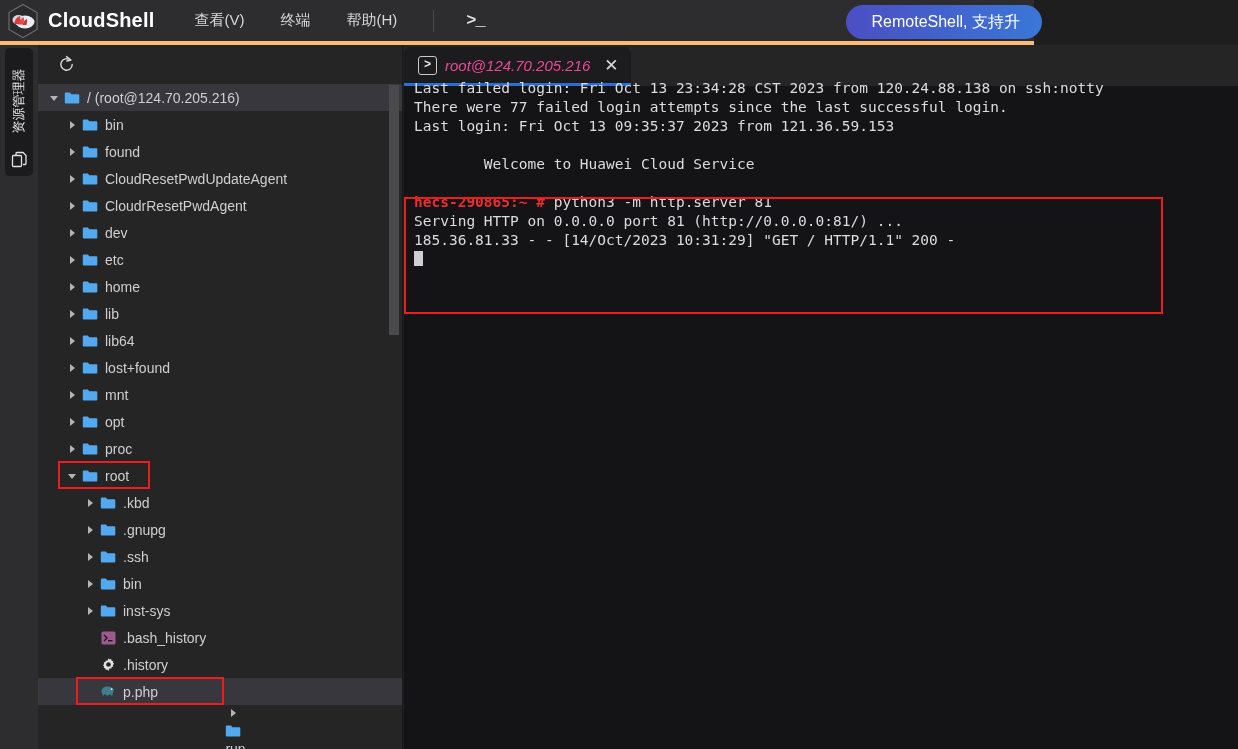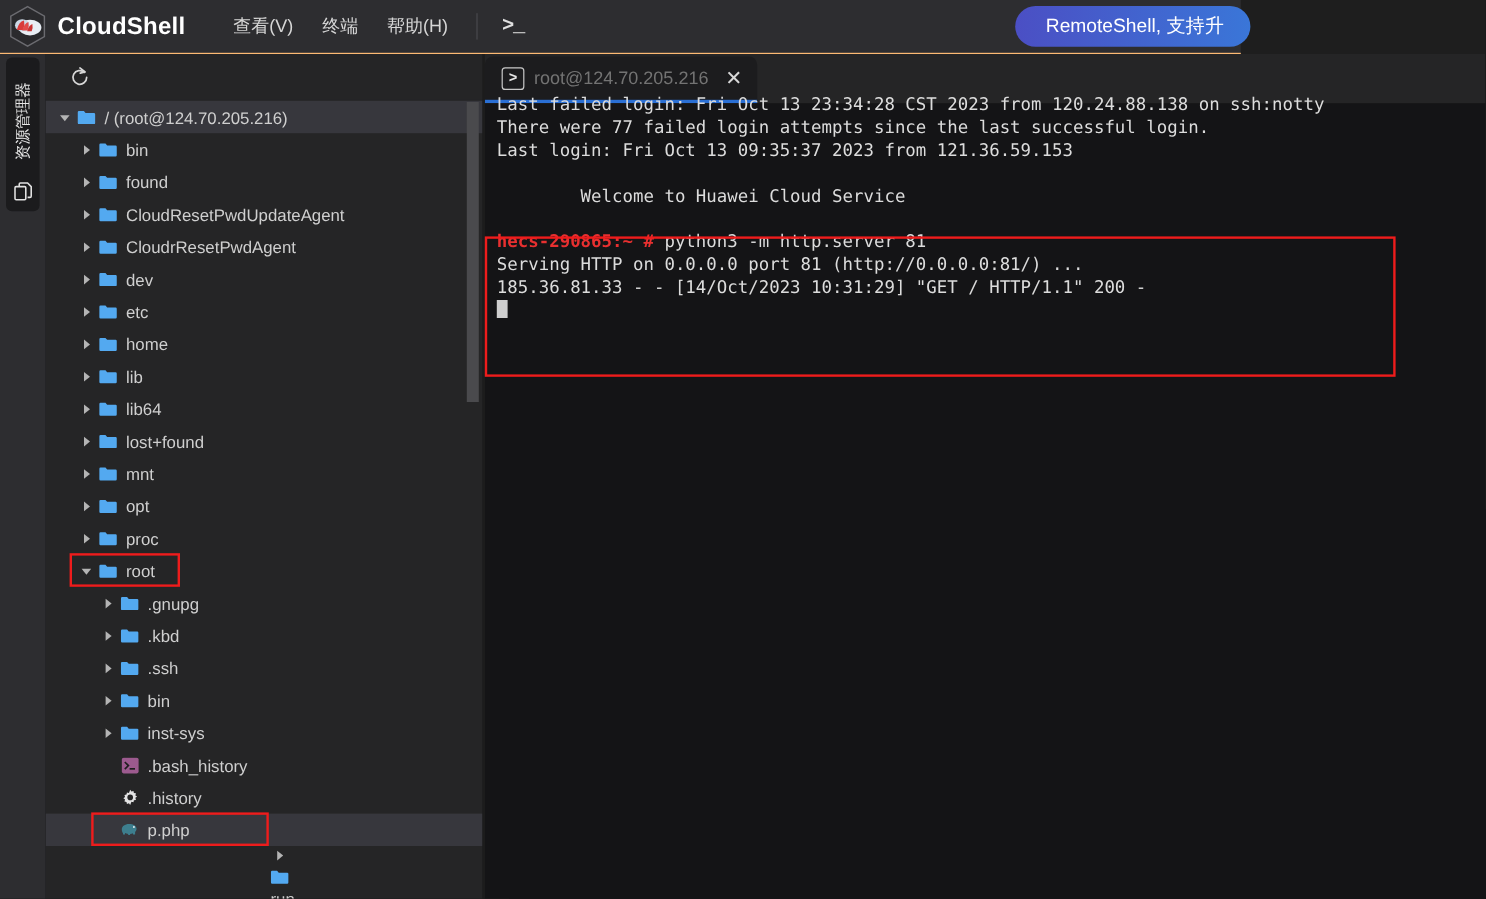--- a/index.html
+++ b/index.html
@@ -9,32 +9,32 @@
     font-family: "Liberation Sans", sans-serif;
     overflow: hidden;
   }
   body { position: relative; }
 
   
   #titlebar {
     position: absolute; left: 0; top: 0; width: 1034px; height: 45px;
     background: #2d2d30;
     display: flex; align-items: center;
-    border-bottom: 1px solid #fdba74;
+    border-bottom: 4px solid #fdba74;
   }
   #brand-logo {
     width: 38px; height: 38px; margin-left: 4px; flex: 0 0 auto;
     position: relative;
   }
   .hexbadge { display:block; }
   #brand-name {
     color: #ffffff; font-size: 20px; font-weight: bold;
     margin-left: 6px; letter-spacing: .2px; white-space: nowrap;
   }
-  #menubar { display: flex; align-items: center; margin-left: 28px; gap: 0; }
+  #menubar { display: flex; align-items: center; margin-left: 28px; gap: 12px; }
   .menu-item {
     color: #d6d6d6; font-size: 15px; padding: 5px 12px; cursor: default;
     white-space: nowrap;
   }
   #menu-sep {
     width: 1px; height: 22px; background: #4a4a4d; margin: 0 12px;
   }
   #term-glyph {
     color: #e0e0e0; font-size: 17px; font-weight: bold;
     padding: 2px 8px; letter-spacing: -1px; cursor: pointer;
@@ -132,21 +132,21 @@
     border-top-left-radius: 7px; border-top-right-radius: 7px;
     border-bottom: 3px solid #2a6fd4;
     cursor: pointer; margin-top: 2px;
   }
   #tab-icon-box {
     width: 19px; height: 19px; border: 1.5px solid #c9c9c9;
     border-radius: 3px; display: flex; align-items: center; justify-content: center;
     color: #e6e6e6; font-size: 12px; font-weight: bold;
     font-family: "Liberation Mono", monospace;
   }
-  #tab-label { color: #737373; font-size: 15px; white-space: nowrap; }
+  #tab-label { color: #ec4899; font-size: 15px; white-space: nowrap; font-style: italic; }
   #tab-close {
     color: #d8d8d8; font-size: 17px; margin-left: 6px; cursor: pointer;
     line-height: 1;
   }
   #console {
     position: absolute; left: 0; top: 26px; width: 834px; height: 663px;
     padding: 8px 0 0 10px;
     font-family: "DejaVu Sans Mono", monospace;
     font-size: 14.5px; line-height: 19px; color: #dcdcdc;
     white-space: pre;
@@ -414,34 +414,34 @@
         <div class="arrow">
           <svg width="10" height="10" viewBox="0 0 10 10">
             <path d="M3 1 L8 5 L3 9 Z" fill="#b4b4b4"></path>
           </svg>
         </div>
         <div class="ficon">
           <svg width="16" height="14" viewBox="0 0 16 14">
             <path d="M0.8 2.6a1 1 0 0 1 1-1h4.1l1.4 1.6h7a1 1 0 0 1 1 1v7.2a1 1 0 0 1 -1 1h-12.5a1 1 0 0 1 -1 -1z" fill="#53a9f0"></path>
           </svg>
         </div>
+        <span class="label">.kbd</span>
+      </div>
+      <div class="row" style="padding-left: 44px;">
+        <div class="arrow">
+          <svg width="10" height="10" viewBox="0 0 10 10">
+            <path d="M3 1 L8 5 L3 9 Z" fill="#b4b4b4"></path>
+          </svg>
+        </div>
+        <div class="ficon">
+          <svg width="16" height="14" viewBox="0 0 16 14">
+            <path d="M0.8 2.6a1 1 0 0 1 1-1h4.1l1.4 1.6h7a1 1 0 0 1 1 1v7.2a1 1 0 0 1 -1 1h-12.5a1 1 0 0 1 -1 -1z" fill="#53a9f0"></path>
+          </svg>
+        </div>
         <span class="label">.gnupg</span>
-      </div>
-      <div class="row" style="padding-left: 44px;">
-        <div class="arrow">
-          <svg width="10" height="10" viewBox="0 0 10 10">
-            <path d="M3 1 L8 5 L3 9 Z" fill="#b4b4b4"></path>
-          </svg>
-        </div>
-        <div class="ficon">
-          <svg width="16" height="14" viewBox="0 0 16 14">
-            <path d="M0.8 2.6a1 1 0 0 1 1-1h4.1l1.4 1.6h7a1 1 0 0 1 1 1v7.2a1 1 0 0 1 -1 1h-12.5a1 1 0 0 1 -1 -1z" fill="#53a9f0"></path>
-          </svg>
-        </div>
-        <span class="label">.kbd</span>
       </div>
       <div class="row" style="padding-left: 44px;">
         <div class="arrow">
           <svg width="10" height="10" viewBox="0 0 10 10">
             <path d="M3 1 L8 5 L3 9 Z" fill="#b4b4b4"></path>
           </svg>
         </div>
         <div class="ficon">
           <svg width="16" height="14" viewBox="0 0 16 14">
             <path d="M0.8 2.6a1 1 0 0 1 1-1h4.1l1.4 1.6h7a1 1 0 0 1 1 1v7.2a1 1 0 0 1 -1 1h-12.5a1 1 0 0 1 -1 -1z" fill="#53a9f0"></path>

